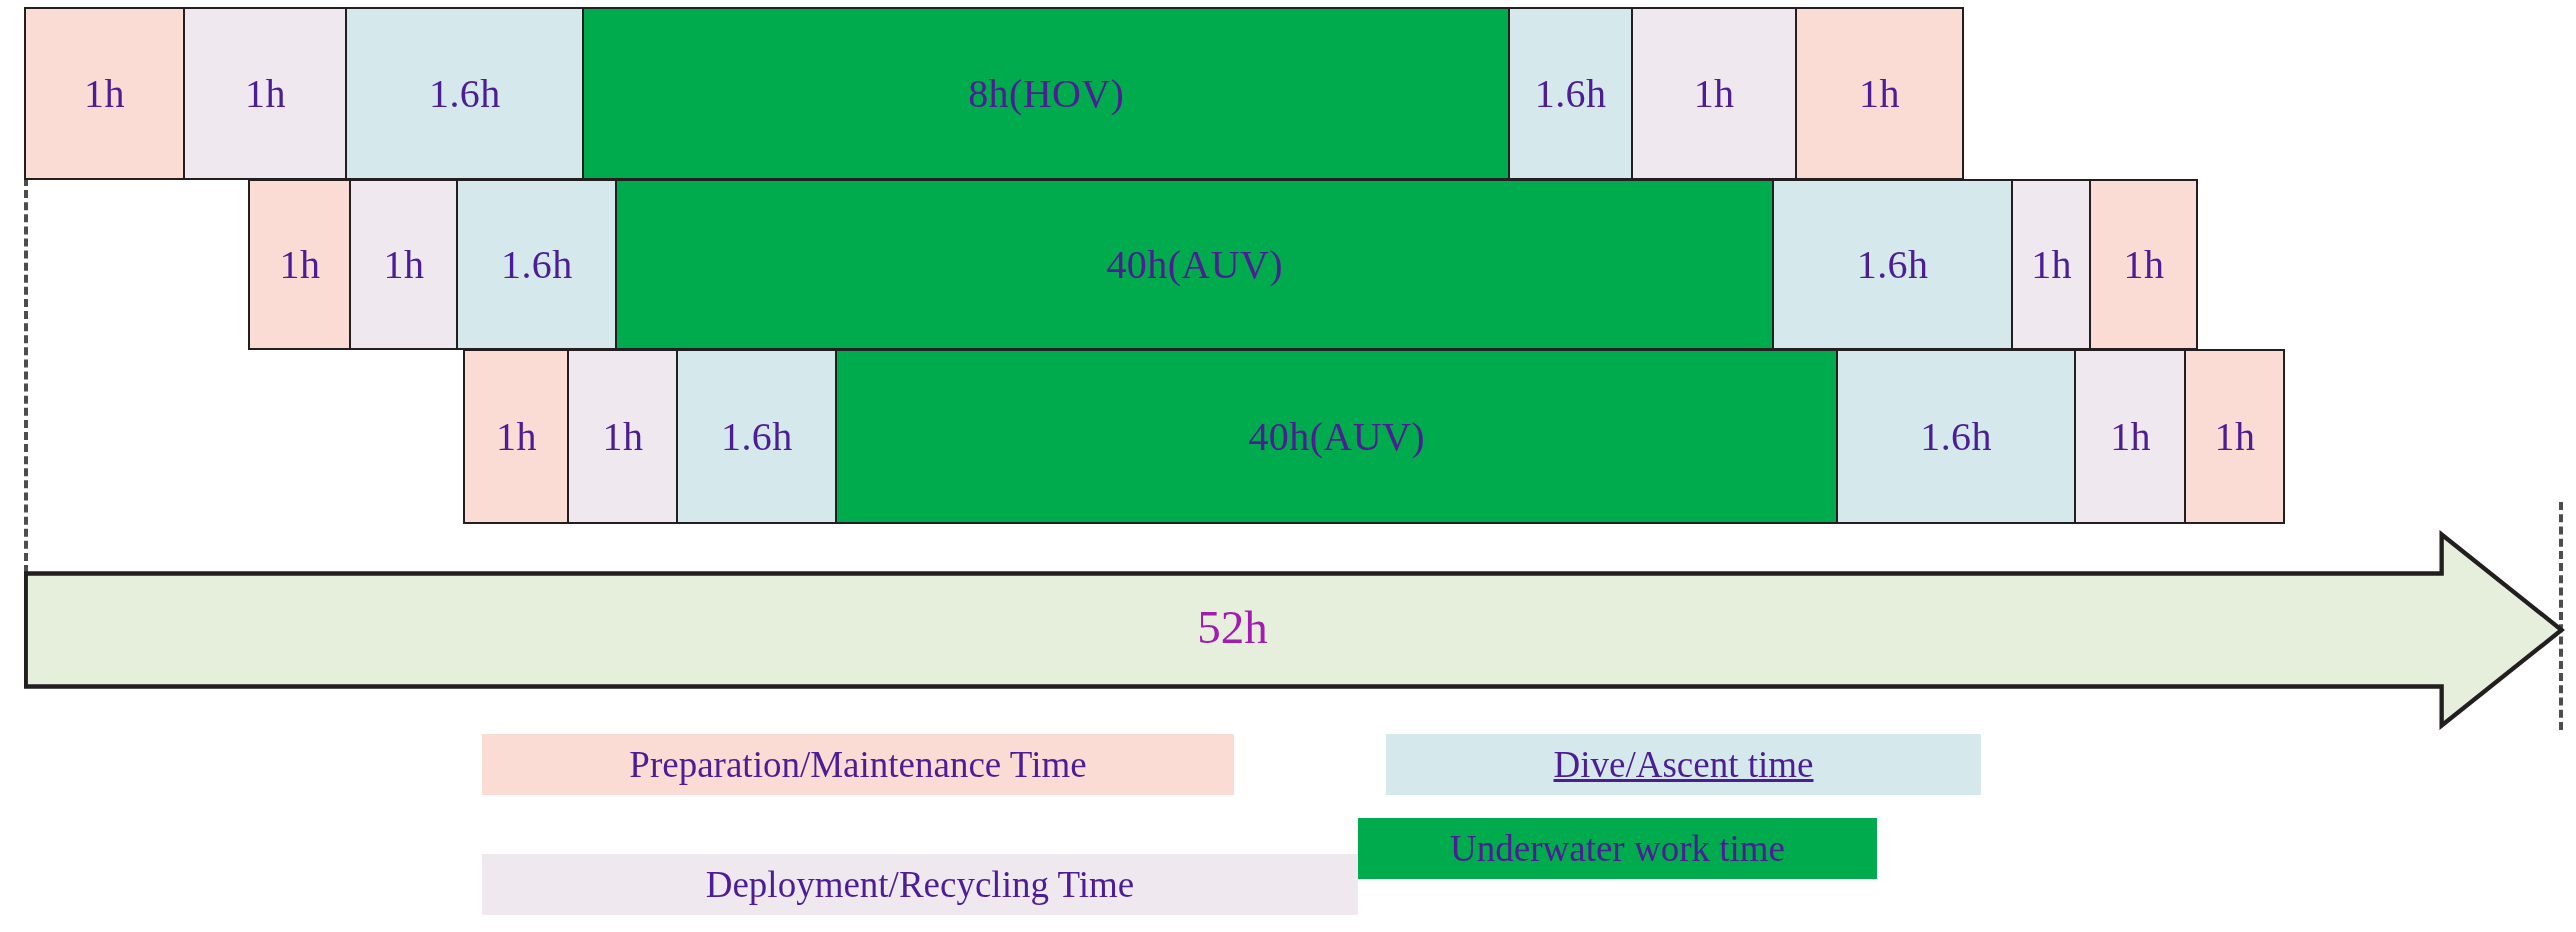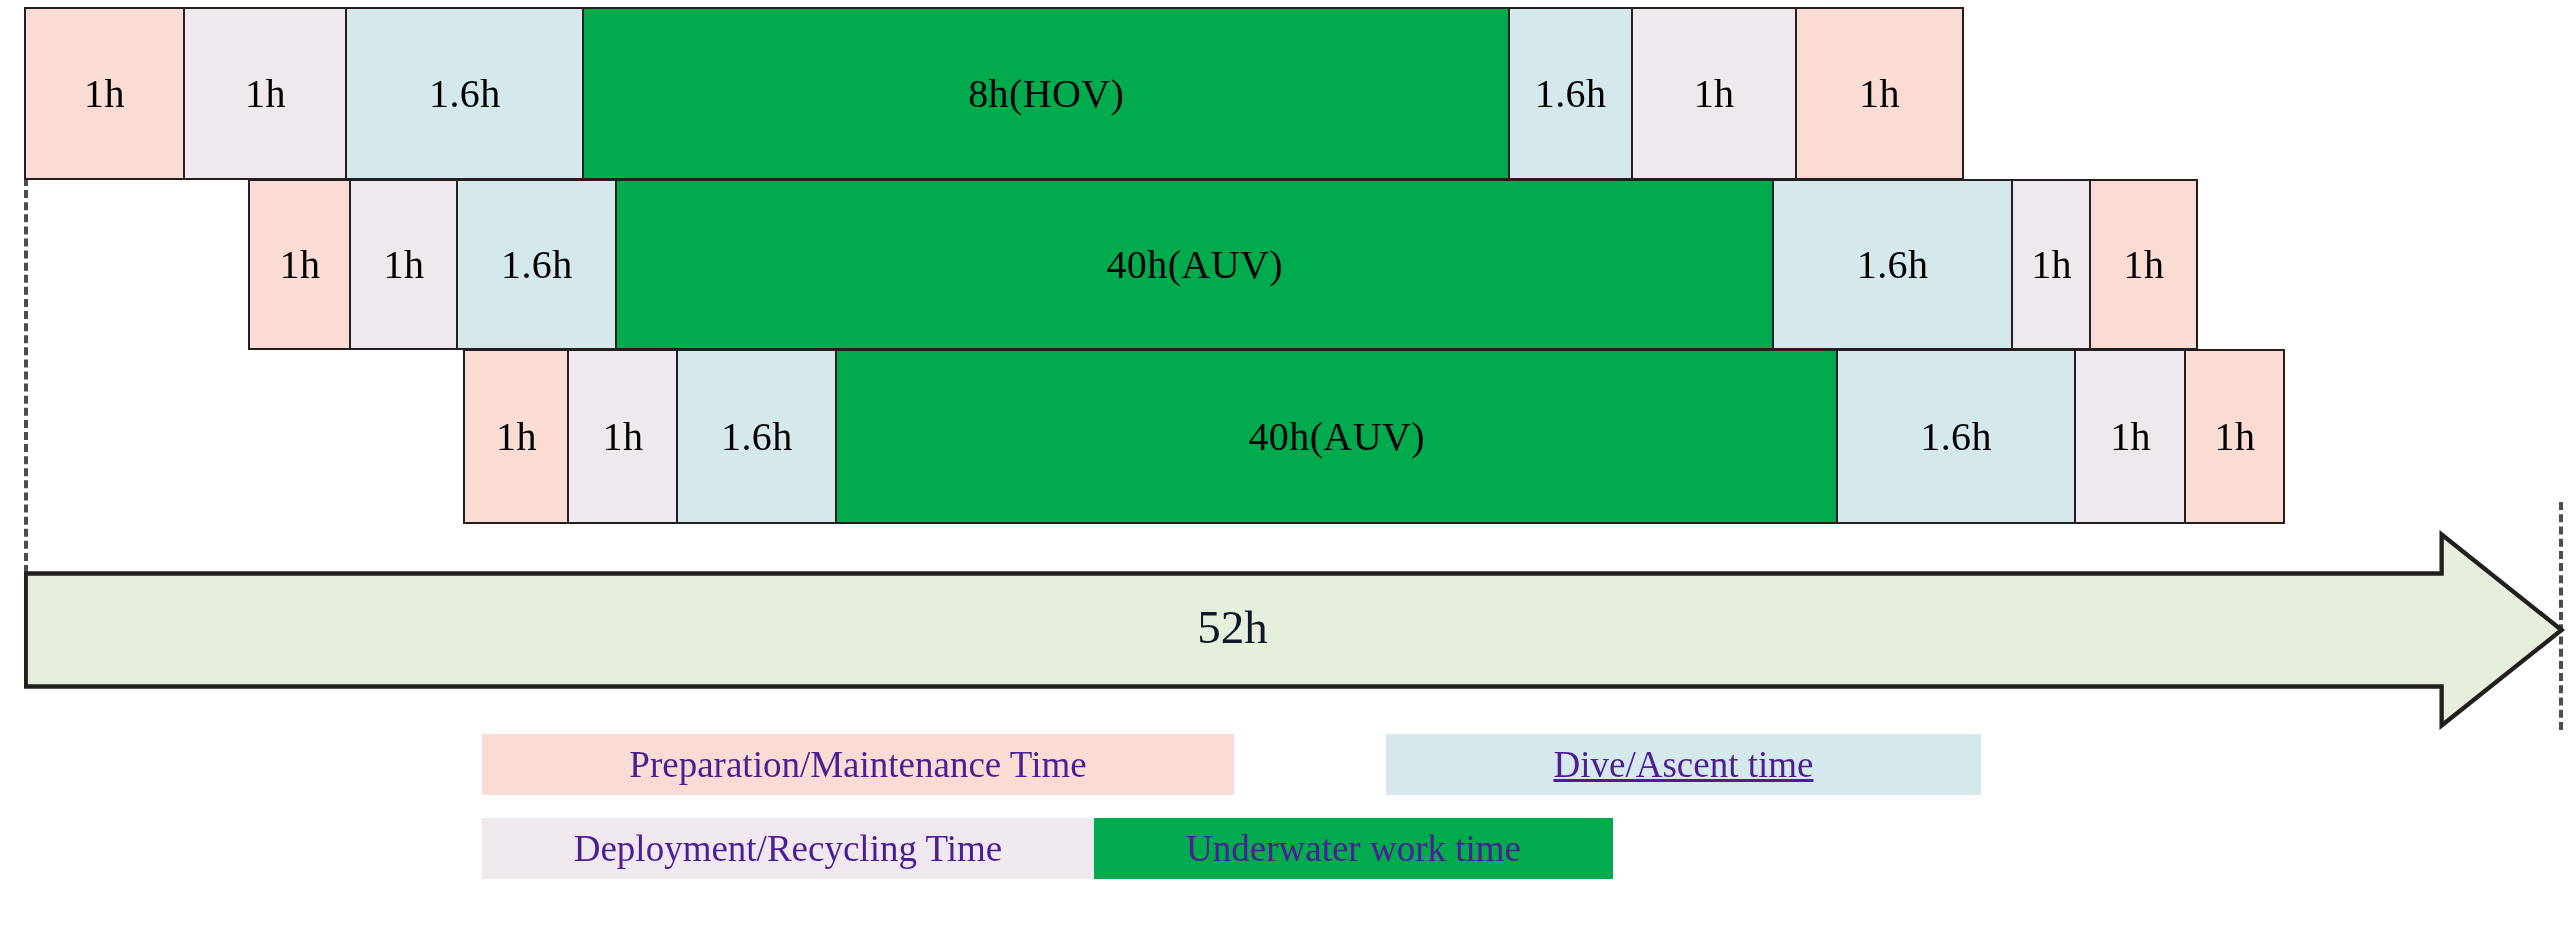--- a/index.html
+++ b/index.html
@@ -28,21 +28,21 @@
   .seg {
     position: relative;
     box-sizing: border-box;
     border: 2.6px solid #231f20;
     margin-left: -2.6px;
     display: flex;
     align-items: center;
     justify-content: center;
     font-size: 40px;
     line-height: 1;
-    color: #000000;
+    color: #4c1d95;
     white-space: nowrap;
     letter-spacing: 0.4px;
   }
   .seg:first-child { margin-left: 0; }
 
   .seg.prep   { background: #fadcd5; }
   .seg.deploy { background: #efe8ef; }
   .seg.dive   { background: #d5e9ec; }
   .seg.work   { background: #00ab4e; }
 
@@ -63,21 +63,21 @@
   }
   .arrow-wrap svg { display: block; }
   .arrow-label {
     position: absolute;
     left: 0;
     top: 573px;
     width: 2418px;
     text-align: center;
     font-size: 47px;
     line-height: 1;
-    color: #0f172a;
+    color: #a21caf;
   }
 
   
   .legend {
     position: absolute;
     left: 482px;
     top: 734px;
     width: 1738px;
   }
   .legend-row {
@@ -89,21 +89,21 @@
     display: flex;
     align-items: center;
     justify-content: center;
     height: 61px;
     font-size: 37px;
     line-height: 1;
     color: #4c1d95;
     white-space: nowrap;
   }
   .legend-item.prep   { background: #fadcd5; width: 752px; }
-  .legend-item.deploy { background: #efe8ef; width: 612px; }
+  .legend-item.deploy { background: #efe8ef; width: 876px; margin-top: 36px; }
   .legend-item.dive   { background: #d5e9ec; width: 595px; margin-left: 152px; text-decoration: underline; }
   .legend-item.work   { background: #00ab4e; width: 519px; }
 </style>
 </head>
 <body>
 
 <div id="canvas">
 
   <div class="dashline" style="left:24px; top:178px; height:395px;"></div>
 

